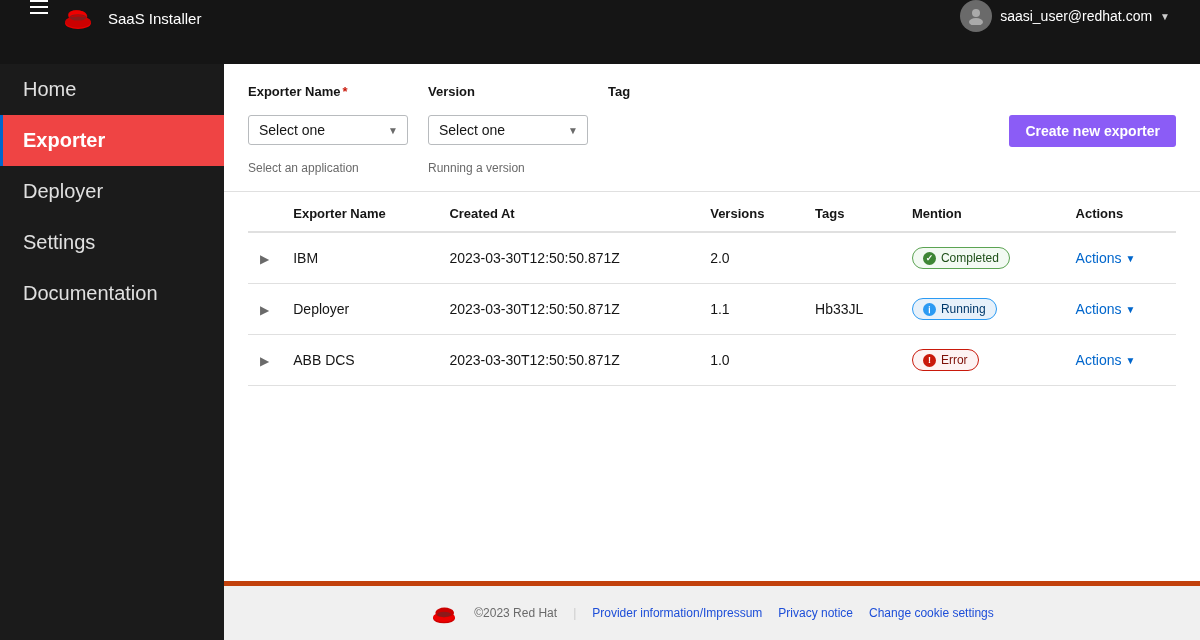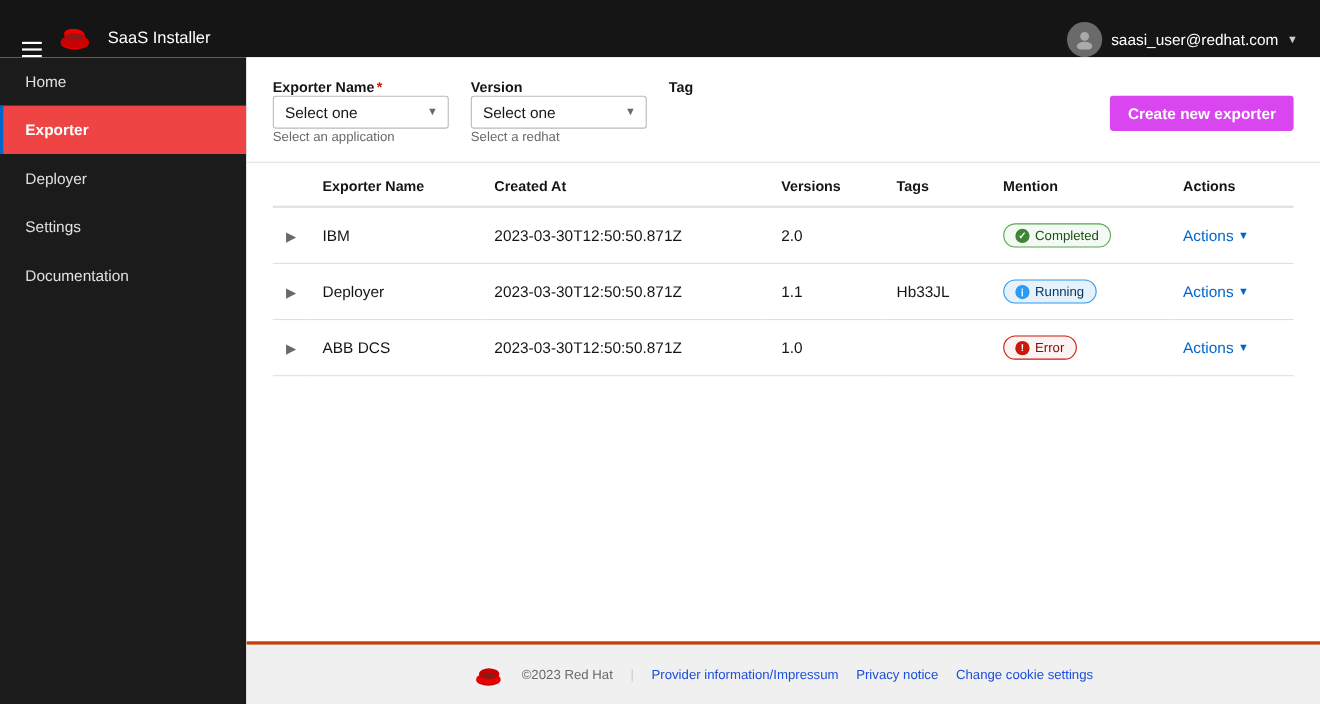--- a/index.html
+++ b/index.html
@@ -2,24 +2,24 @@
 <html><head>
   <meta charset="utf-8">
   <style>
     * { box-sizing: border-box; margin: 0; padding: 0; }
     body { font-family: 'RedHatText', 'Helvetica Neue', Helvetica, Arial, sans-serif; font-size: 14px; background: #f0f0f0; display: flex; flex-direction: column; height: 640px; overflow: hidden; }
 
     
     .topbar {
       background: #151515;
       color: #fff;
-      height: 52px;
+      height: 64px;
       display: flex;
-      align-items: flex-end;
-      padding: 0 20px;
+      align-items: flex-start;
+      padding: 0 30px;
       gap: 12px;
       flex-shrink: 0;
     }
     .topbar-hamburger { cursor: pointer; display: flex; flex-direction: column; gap: 4px; }
     .topbar-hamburger span { display: block; width: 18px; height: 2px; background: #fff; }
     .topbar-brand { display: flex; align-items: center; gap: 8px; }
     .redhat-logo { width: 36px; height: 36px; }
     .topbar-appname { font-size: 15px; font-weight: 400; color: #fff; margin-left: 4px; }
     .topbar-spacer { flex: 1; }
     .topbar-user { display: flex; align-items: center; gap: 8px; color: #fff; font-size: 14px; cursor: pointer; }
@@ -34,21 +34,21 @@
       width: 224px;
       background: #1b1b1b;
       display: flex;
       flex-direction: column;
       flex-shrink: 0;
     }
     .sidebar-item {
       padding: 14px 20px;
       color: #e0e0e0;
       cursor: pointer;
-      font-size: 14px;
+      font-size: 20px;
       border-left: 3px solid transparent;
       transition: background 0.1s;
     }
     .sidebar-item.active {
       background: #ef4444;
       border-left: 3px solid #06c;
       color: #fff;
       font-weight: 600;
     }
 
@@ -57,21 +57,21 @@
     .content-panel { background: #fff; margin: 0; flex: 1; }
     
     
     .filter-bar {
       padding: 20px 24px 16px;
       display: flex;
       align-items: flex-start;
       gap: 20px;
       border-bottom: 1px solid #e0e0e0;
     }
-    .filter-group { display: flex; flex-direction: column; gap: 0; }
+    .filter-group { display: flex; flex-direction: column; gap: 16px; }
     .filter-label { font-size: 13px; font-weight: 600; color: #151515; }
     .filter-label span.required { color: #c9190b; margin-left: 2px; }
     .filter-hint { font-size: 12px; color: #6a6a6a; }
     .filter-select-wrap { position: relative; }
     .filter-select {
       appearance: none;
       -webkit-appearance: none;
       border: 1px solid #b8bbbe;
       border-radius: 3px;
       padding: 6px 30px 6px 10px;
@@ -94,21 +94,21 @@
       border: 1px solid #b8bbbe;
       border-radius: 3px;
       padding: 6px 10px;
       font-size: 14px;
       min-width: 160px;
       color: #151515;
     }
     .tag-input::placeholder { color: #b8bbbe; }
     .filter-spacer { flex: 1; }
     .btn-create {
-      background: #d946ef;
+      background: #8b5cf6;
       color: #fff;
       border: none;
       border-radius: 3px;
       padding: 8px 16px;
       font-size: 14px;
       font-weight: 600;
       cursor: pointer;
       white-space: nowrap;
       align-self: center;
       margin-top: 2px;
@@ -180,21 +180,21 @@
     .footer {
       background: #f0f0f0;
       padding: 16px;
       display: flex;
       align-items: center;
       justify-content: center;
       gap: 16px;
       font-size: 12px;
       color: #6a6a6a;
       flex-shrink: 0;
-      border-top: 3px solid #c2410c;
+      border-top: 5px solid #c2410c;
     }
     .footer-logo { width: 28px; height: 22px; }
     .footer-link { color: #1d4ed8; cursor: pointer; text-decoration: none; }
     .footer-sep { color: #ccc; }
   </style>
 </head>
 <body>
 
 <nav class="topbar">
   <div class="topbar-hamburger">
@@ -267,21 +267,21 @@
         </div>
 
         <div class="filter-group">
           <label class="filter-label">Version</label>
           <div class="filter-select-wrap">
             <select class="filter-select">
               <option>Select one</option>
             </select>
             <span class="select-chevron">▼</span>
           </div>
-          <span class="filter-hint">Select a redhat</span>
+          <span class="filter-hint">Running a version</span>
         </div>
 
         <div class="filter-group">
           <label class="filter-label">Tag</label>
           <span class="filter-hint" style="visibility:hidden;">placeholder</span>
         </div>
 
         <div class="filter-spacer"></div>
 
         <button class="btn-create">Create new exporter</button>

